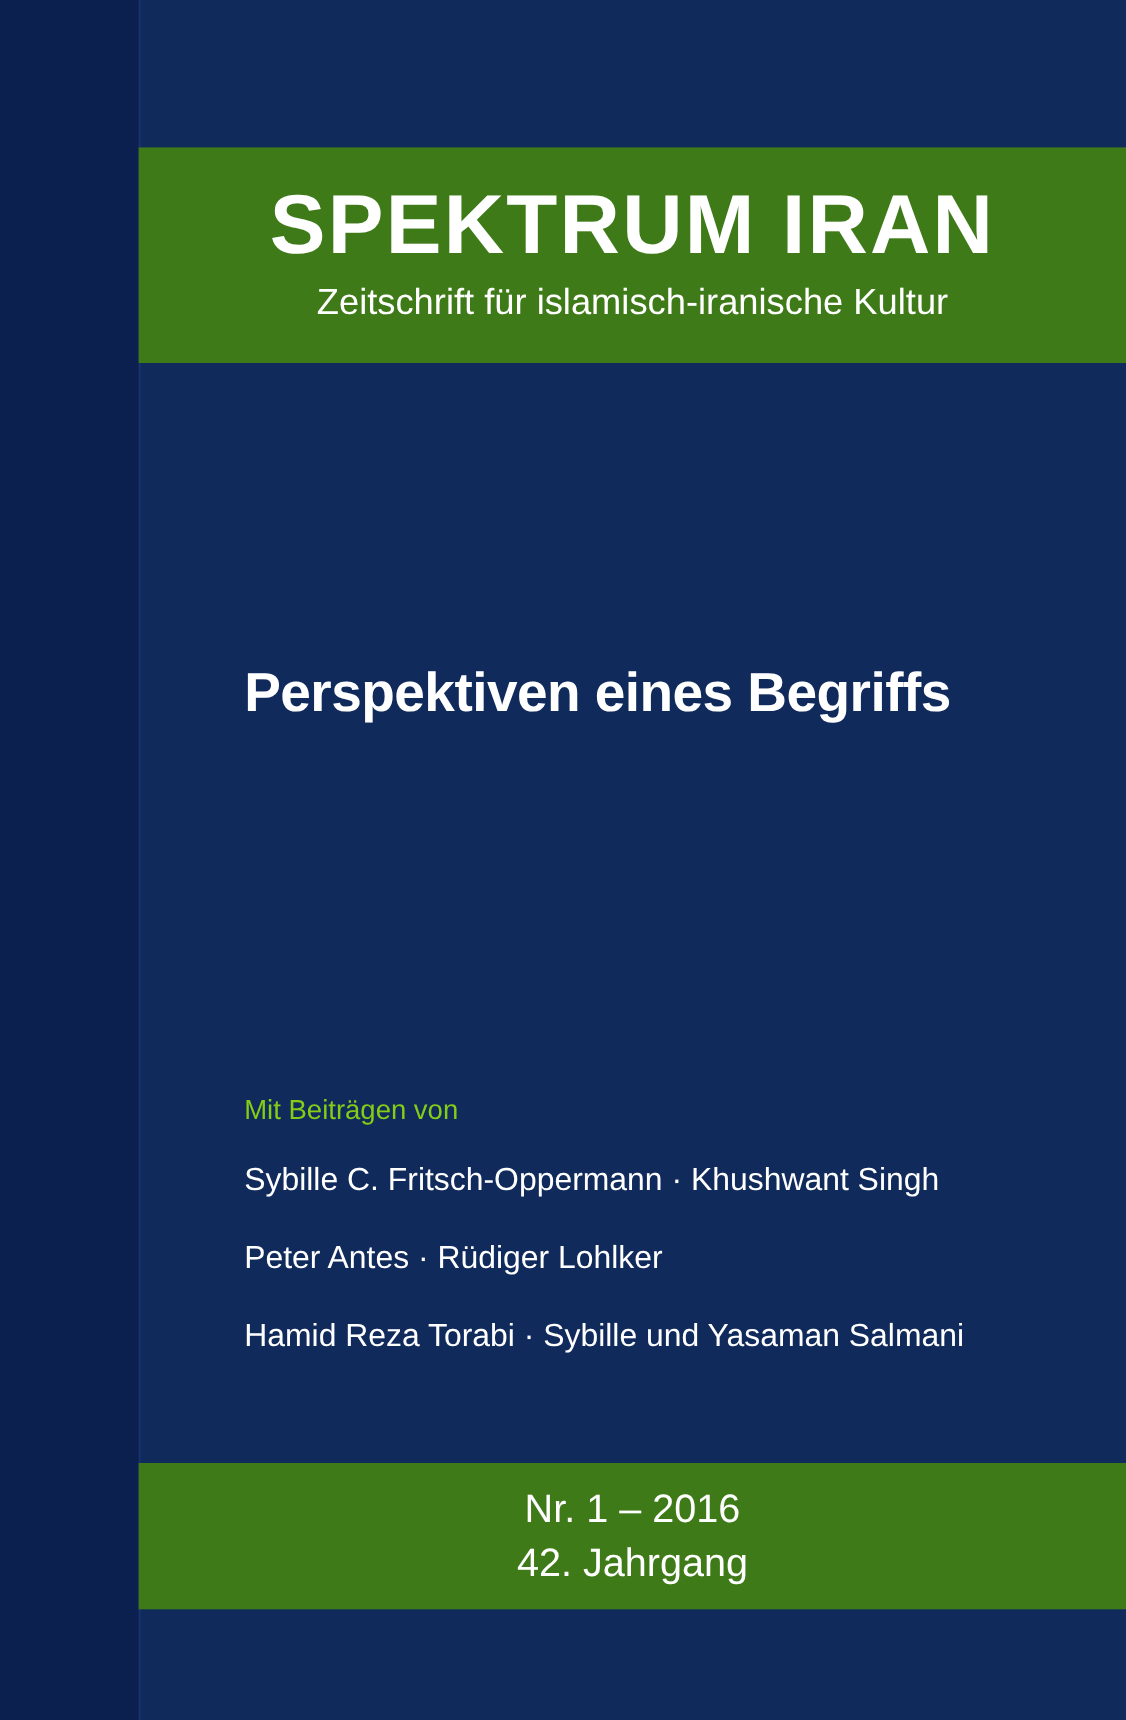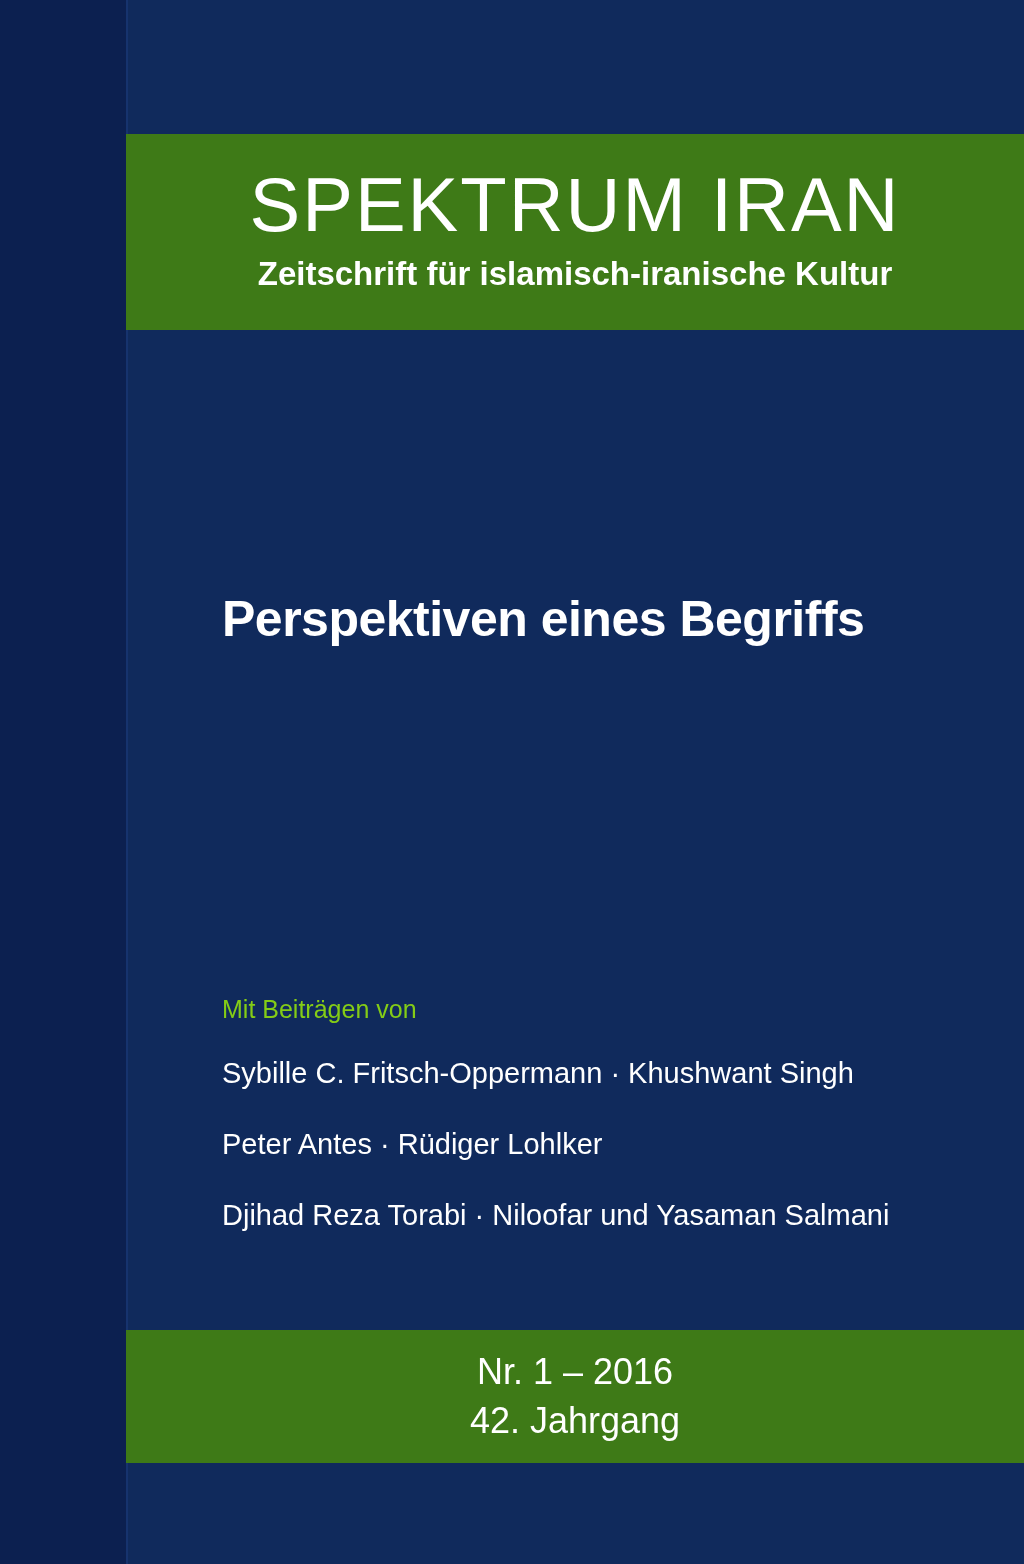--- a/index.html
+++ b/index.html
@@ -42,28 +42,28 @@
     flex-direction: column;
     align-items: center;
     justify-content: center;
     box-sizing: border-box;
     padding-bottom: 6px;
   }
   .masthead-title {
     color: #ffffff;
     font-size: 76px;
     letter-spacing: 2px;
-    font-weight: 400;
+    font-weight: 700;
     line-height: 1.05;
     text-align: center;
   }
   .masthead-sub {
     color: #ffffff;
     font-size: 33px;
-    font-weight: 700;
+    font-weight: 400;
     margin-top: 10px;
     text-align: center;
   }
   
   .title-area {
     position: absolute;
     left: 222px;
     top: 560px;
     width: 760px;
   }
@@ -71,21 +71,21 @@
     color: #ffffff;
     font-size: 110px;
     font-weight: bold;
     line-height: 1.05;
     letter-spacing: -1px;
   }
   .subtitle {
     color: #ffffff;
     font-size: 50px;
     font-weight: bold;
-    margin-top: 30px;
+    margin-top: 40px;
     letter-spacing: -0.5px;
   }
   
   .contributors {
     position: absolute;
     left: 222px;
     top: 995px;
     width: 770px;
   }
   .contrib-intro {
@@ -136,21 +136,21 @@
   </div>
 
   <div class="title-area">
     <div class="subtitle">Perspektiven eines Begriffs</div>
   </div>
 
   <div class="contributors">
     <div class="contrib-intro">Mit Beiträgen von</div>
     <div class="contrib-line">Sybille C. Fritsch-Oppermann  ·  Khushwant Singh</div>
     <div class="contrib-line">Peter Antes  ·  Rüdiger Lohlker</div>
-    <div class="contrib-line">Djihad Reza Torabi  ·  Niloofar und Yasaman Salmani</div>
+    <div class="contrib-line">Hamid Reza Torabi  ·  Sybille und Yasaman Salmani</div>
   </div>
 
   <div class="footer">
     <div class="footer-line">Nr. 1 – 2016</div>
     <div class="footer-line">42. Jahrgang</div>
   </div>
 
 </div>
 
 </body></html>

